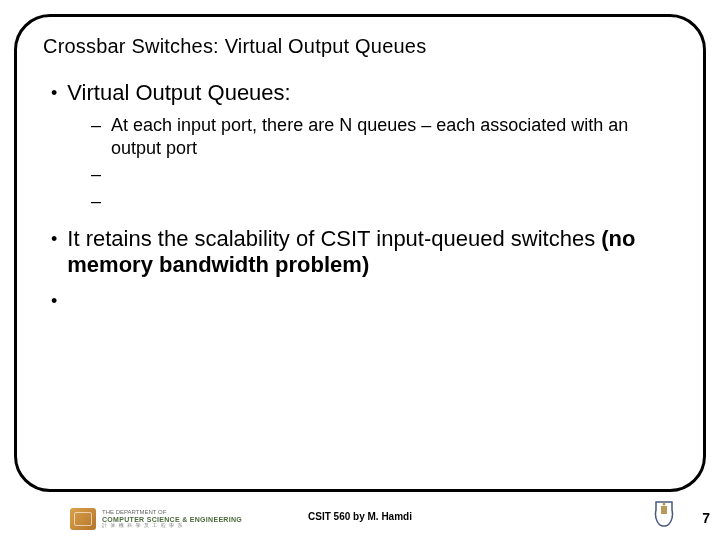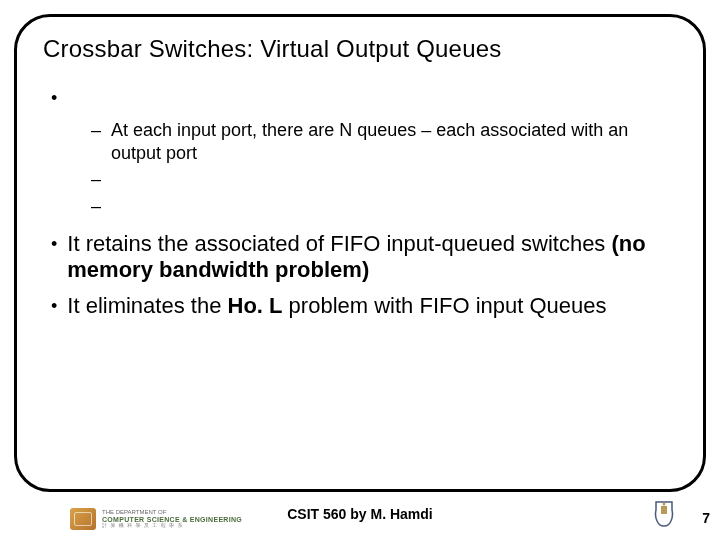--- a/index.html
+++ b/index.html
@@ -15,21 +15,21 @@
     position: absolute;
     top: 14px;
     left: 14px;
     right: 14px;
     bottom: 48px;
     border: 3px solid #000;
     border-radius: 36px;
     padding: 18px 26px 20px 26px;
   }
   .title {
-    font-size: 24px;
+    font-size: 20px;
     font-weight: 400;
     color: #000;
     margin-bottom: 22px;
     letter-spacing: 0.2px;
   }
   .bullet-l1 {
     display: flex;
     margin: 10px 0 8px 8px;
     font-size: 22px;
     color: #000;
@@ -88,21 +88,21 @@
     color: #4a6b3a;
   }
   .logo-left .txt .l1 { color:#6a6a6a; font-size:6px; }
   .logo-left .txt .l2 { font-weight:700; letter-spacing:0.3px; }
   .logo-left .txt .l3 { color:#888; font-size:5px; letter-spacing:1px; }
   .footer-center {
     position: absolute;
     left: 50%;
     transform: translateX(-50%);
     bottom: 14px;
-    font-size: 14px;
+    font-size: 10px;
     font-weight: 700;
     color: #000;
   }
   .logo-right {
     position: absolute;
     right: 44px;
     bottom: 6px;
     width: 24px;
     height: 30px;
   }
@@ -117,47 +117,45 @@
   }
 </style>
 </head>
 <body>
 
 <div class="slide-frame">
   <h1 class="title">Crossbar Switches: Virtual Output Queues</h1>
 
   <div class="bullet-l1">
     <span class="dot">•</span>
+    <span>Virtual Output Queues:</span>
   </div>
 
   <div class="l2group">
     <div class="bullet-l2">
       <span class="dash">–</span>
       <span>At each input port, there are N queues – each associated with an output port</span>
     </div>
     <div class="bullet-l2">
       <span class="dash">–</span>
     </div>
     <div class="bullet-l2">
       <span class="dash">–</span>
     </div>
   </div>
 
   <div class="bullet-l1">
     <span class="dot">•</span>
     <span>
-      <span>It retains the associated of FIFO input-queued switches </span><span class="bold">(no memory bandwidth problem)</span>
+      <span>It retains the scalability of CSIT input-queued switches </span><span class="bold">(no memory bandwidth problem)</span>
     </span>
   </div>
 
   <div class="bullet-l1">
     <span class="dot">•</span>
-    <span>
-      <span>It eliminates the </span><span class="bold">Ho. L</span><span> problem with FIFO input Queues</span>
-    </span>
   </div>
 </div>
 
 <div class="footer">
   <div class="logo-left">
     <div class="chip"></div>
     <div class="txt">
       <div class="l1">THE DEPARTMENT OF</div>
       <div class="l2">COMPUTER SCIENCE &amp; ENGINEERING</div>
       <div class="l3">計 算 機 科 學 及 工 程 學 系</div>

